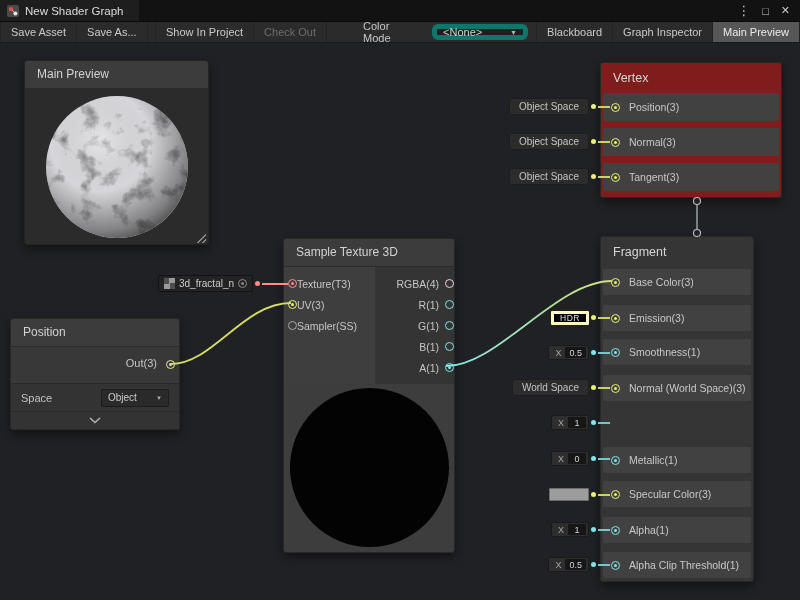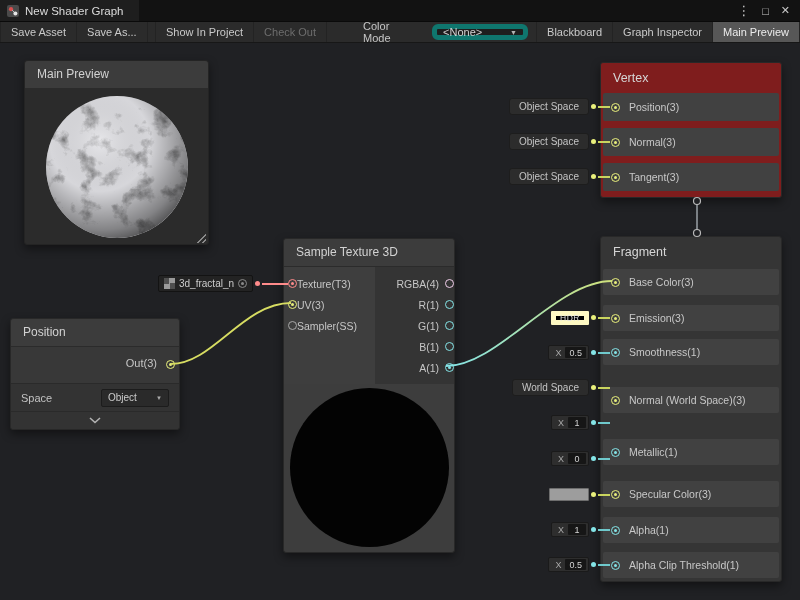--- a/index.html
+++ b/index.html
@@ -109,38 +109,38 @@
     display:flex; align-items:center; justify-content:center; }
   .picker i { width:3px; height:3px; background:#8a8a8a; border-radius:50%; display:block; }
   .sub-dot { width:5px; height:5px; border-radius:50%; flex:none; margin:0 2px; }
   .sub-line { height:2px; flex:none; }
   .c-tex { background:#ff8b8b; } .l-tex { background:#ff8b8b; }
   .c-vec3 { background:#e8ef7c; } .l-vec3 { background:#c9d45e; }
   .c-vec1 { background:#84e4e7; } .l-vec1 { background:#6fc9cc; }
 
   
   .vertex-node { left:600px; top:62px; width:182px; height:136px; background:#7f1d1d; }
-  .fragment-node { left:600px; top:236px; width:182px; height:346px; background:#353535; }
+  .fragment-node { left:600px; top:236px; width:154px; height:346px; background:#353535; }
   .stack-title { height:30px; line-height:30px; padding:0 12px; font-size:12.5px; color:#d6d6d6; }
   .stack-row { position:absolute; left:2px; right:2px; height:26px; background:#414141;
     border-radius:2px; display:flex; align-items:center; gap:9px; padding-left:8px;
     font-size:10.5px; color:#c8c8c8; }
   .vertex-node .stack-row { height:28px; }
   .v-r0 { top:30px; } .v-r1 { top:65px; } .v-r2 { top:100px; }
   .f-r0 { top:32px; }  .f-r1 { top:68px; }  .f-r2 { top:102px; }
-  .f-r3 { top:150px; } .f-r4 { top:173px; } .f-r5 { top:202px; }
+  .f-r3 { top:138px; } .f-r4 { top:173px; } .f-r5 { top:210px; }
   .f-r6 { top:244px; } .f-r7 { top:280px; } .f-r8 { top:315px; }
 
   
   .chip-wrap { position:absolute; right:190px; height:17px; display:flex;
     align-items:center; z-index:5; }
   .enum-chip { height:17px; display:flex; align-items:center; padding:0 9px;
     background:#2c2c2c; border:1px solid #1d1d1d; border-radius:3px;
     font-size:10px; color:#c4c4c4; white-space:nowrap; }
-  .hdr-chip { width:38px; height:14px; background:#000; border:5px solid #fef9c3;
+  .hdr-chip { width:38px; height:14px; background:#000; border:3px solid #fef9c3;
     border-radius:1px; display:flex; align-items:center; justify-content:center;
     font-size:8.5px; color:#e0e0e0; letter-spacing:.5px; }
   .float-chip { height:15px; display:flex; align-items:center;
     background:#2e2e2e; border:1px solid #1a1a1a; border-radius:2px; padding:0 2px; }
   .float-chip .x { font-size:9px; color:#a8a8a8; margin:0 4px; }
   .float-chip .val { min-width:18px; height:11px; background:#161616; border-radius:1px;
     display:flex; align-items:center; justify-content:center; padding:0 4px;
     font-size:9px; color:#d4d4d4; }
   .color-swatch { width:40px; height:13px; background:#9d9d9d;
     border:1px solid #6d6d6d; border-radius:1px; }

